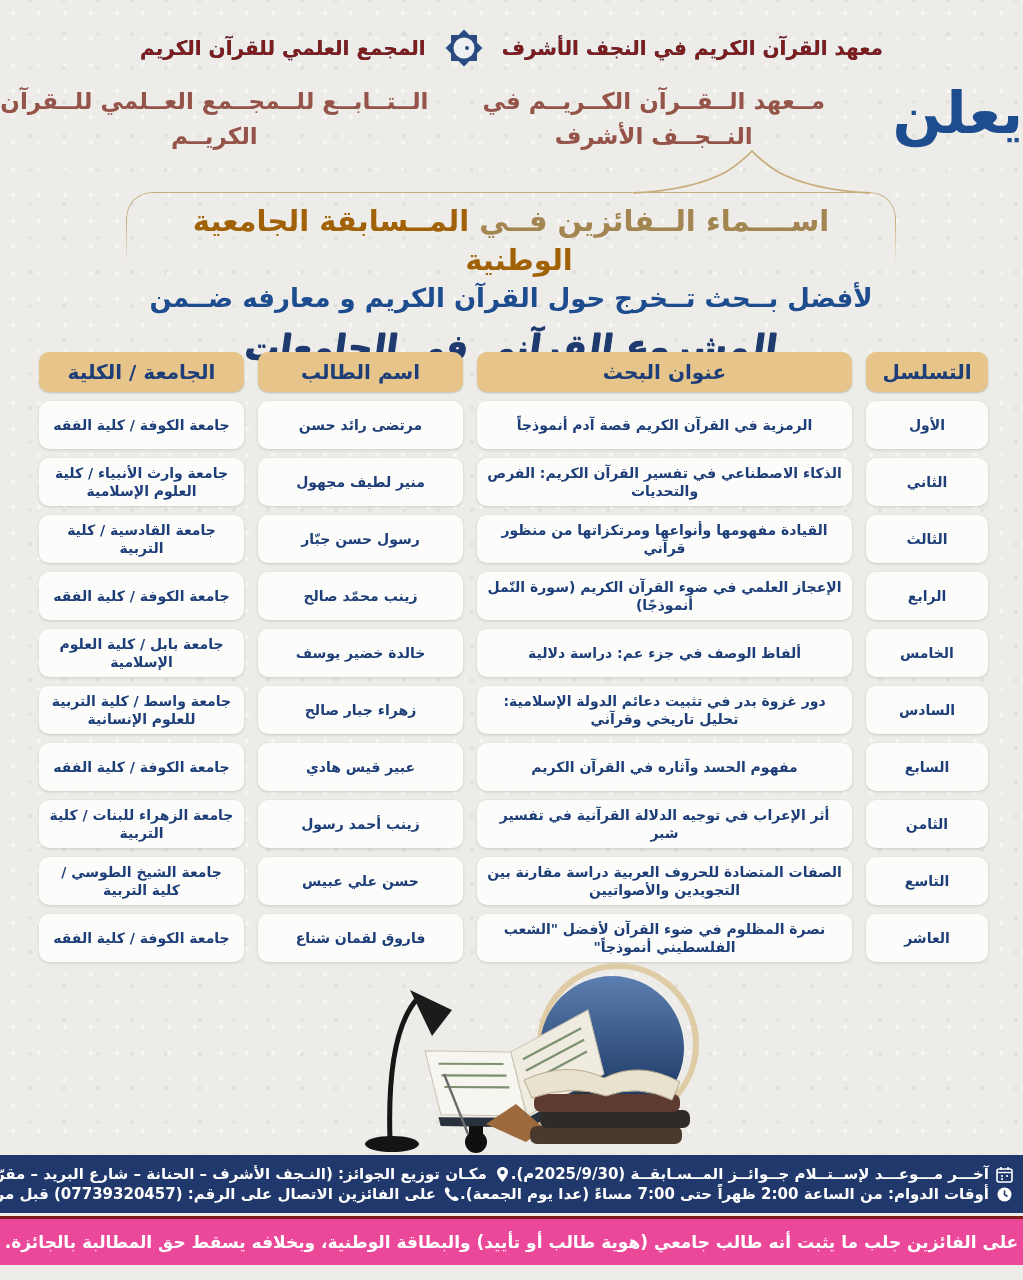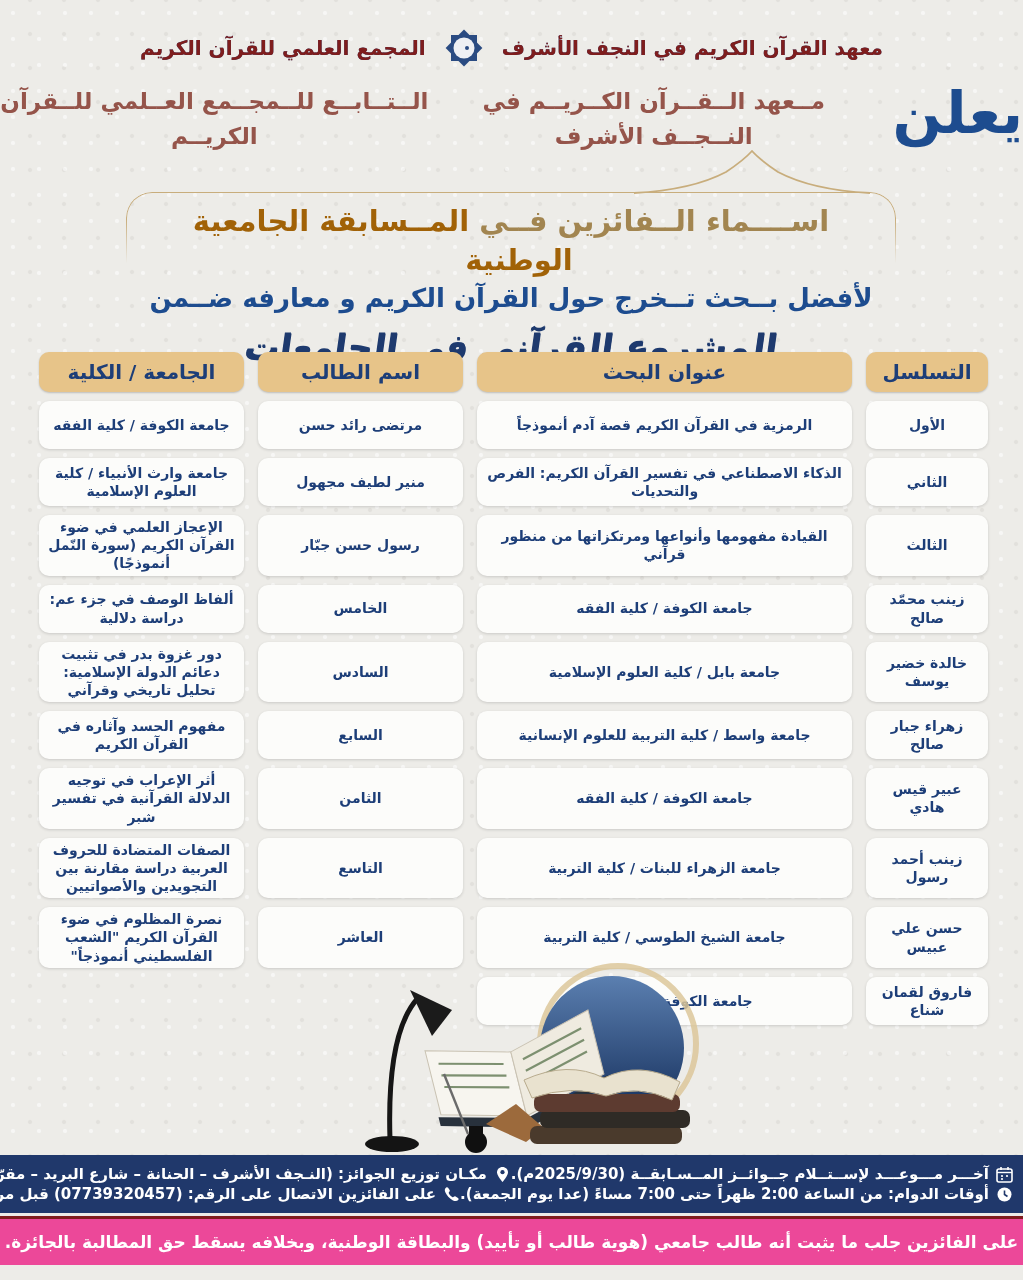--- a/index.html
+++ b/index.html
@@ -107,20 +107,22 @@
     <div class="cell">الرمزية في القرآن الكريم قصة آدم أنموذجاً</div>
     <div class="cell">مرتضى رائد حسن</div>
     <div class="cell">جامعة الكوفة / كلية الفقه</div>
     <div class="cell">الثاني</div>
     <div class="cell">الذكاء الاصطناعي في تفسير القرآن الكريم: الفرص والتحديات</div>
     <div class="cell">منير لطيف مجهول</div>
     <div class="cell">جامعة وارث الأنبياء / كلية العلوم الإسلامية</div>
     <div class="cell">الثالث</div>
     <div class="cell">القيادة مفهومها وأنواعها ومرتكزاتها من منظور قرآني</div>
     <div class="cell">رسول حسن جبّار</div>
+    <div class="cell">جامعة القادسية / كلية التربية</div>
+    <div class="cell">الرابع</div>
     <div class="cell">الإعجاز العلمي في ضوء القرآن الكريم (سورة النّمل أنموذجًا)</div>
     <div class="cell">زينب محمّد صالح</div>
     <div class="cell">جامعة الكوفة / كلية الفقه</div>
     <div class="cell">الخامس</div>
     <div class="cell">ألفاظ الوصف في جزء عم: دراسة دلالية</div>
     <div class="cell">خالدة خضير يوسف</div>
     <div class="cell">جامعة بابل / كلية العلوم الإسلامية</div>
     <div class="cell">السادس</div>
     <div class="cell">دور غزوة بدر في تثبيت دعائم الدولة الإسلامية: تحليل تاريخي وقرآني</div>
     <div class="cell">زهراء جبار صالح</div>
@@ -131,21 +133,21 @@
     <div class="cell">جامعة الكوفة / كلية الفقه</div>
     <div class="cell">الثامن</div>
     <div class="cell">أثر الإعراب في توجيه الدلالة القرآنية في تفسير شبر</div>
     <div class="cell">زينب أحمد رسول</div>
     <div class="cell">جامعة الزهراء للبنات / كلية التربية</div>
     <div class="cell">التاسع</div>
     <div class="cell">الصفات المتضادة للحروف العربية دراسة مقارنة بين التجويدين والأصواتيين</div>
     <div class="cell">حسن علي عبيس</div>
     <div class="cell">جامعة الشيخ الطوسي / كلية التربية</div>
     <div class="cell">العاشر</div>
-    <div class="cell">نصرة المظلوم في ضوء القرآن الكريم "الشعب الفلسطيني أنموذجاً"</div>
+    <div class="cell">نصرة المظلوم في ضوء القرآن لأفضل "الشعب الفلسطيني أنموذجاً"</div>
     <div class="cell">فاروق لقمان شناع</div>
     <div class="cell">جامعة الكوفة / كلية الفقه</div>
   </div>
 
 <svg class="abs scene" viewBox="0 0 410 198">
   <defs>
     <linearGradient id="sph" x1="0" y1="0" x2="0" y2="1">
       <stop offset="0" stop-color="#5b7fb0"></stop>
         <stop offset="1" stop-color="#122c58"></stop>
     </linearGradient>

